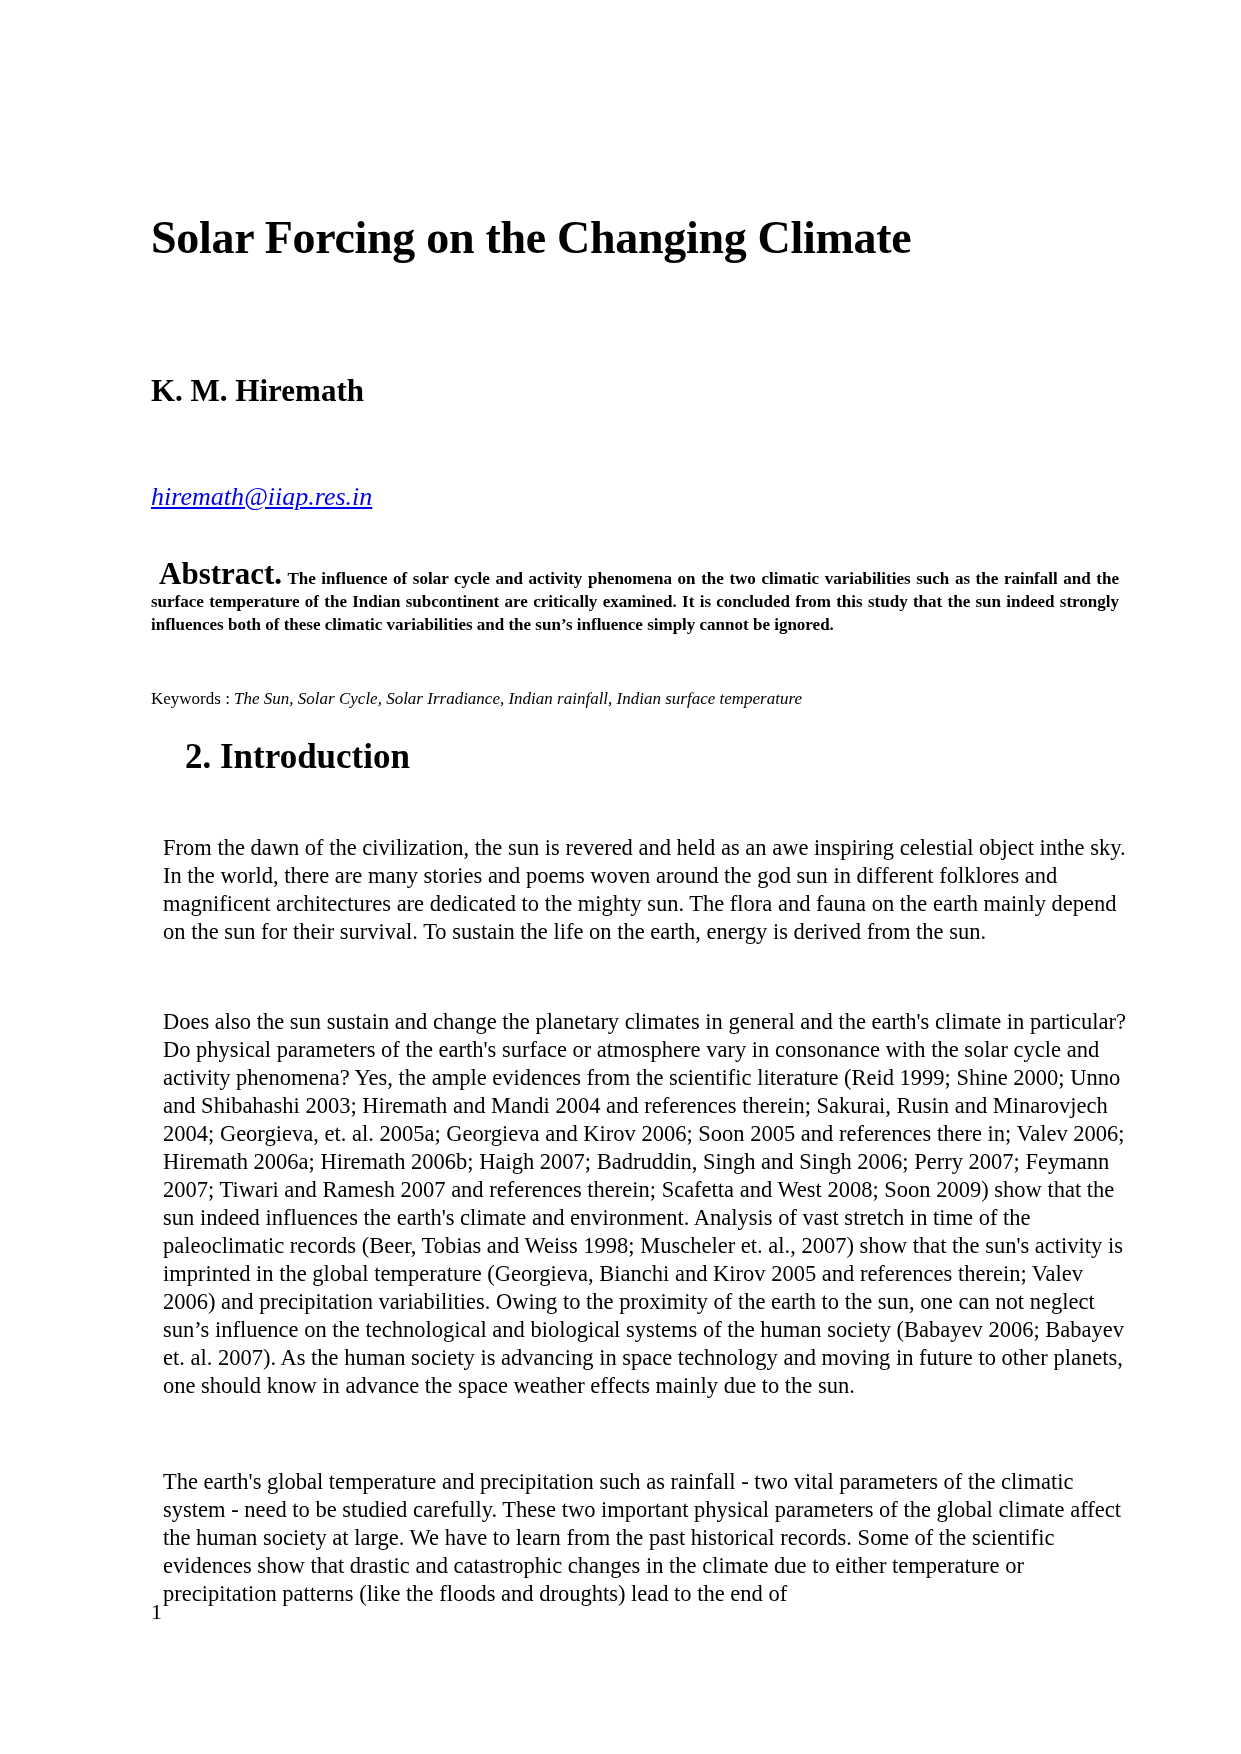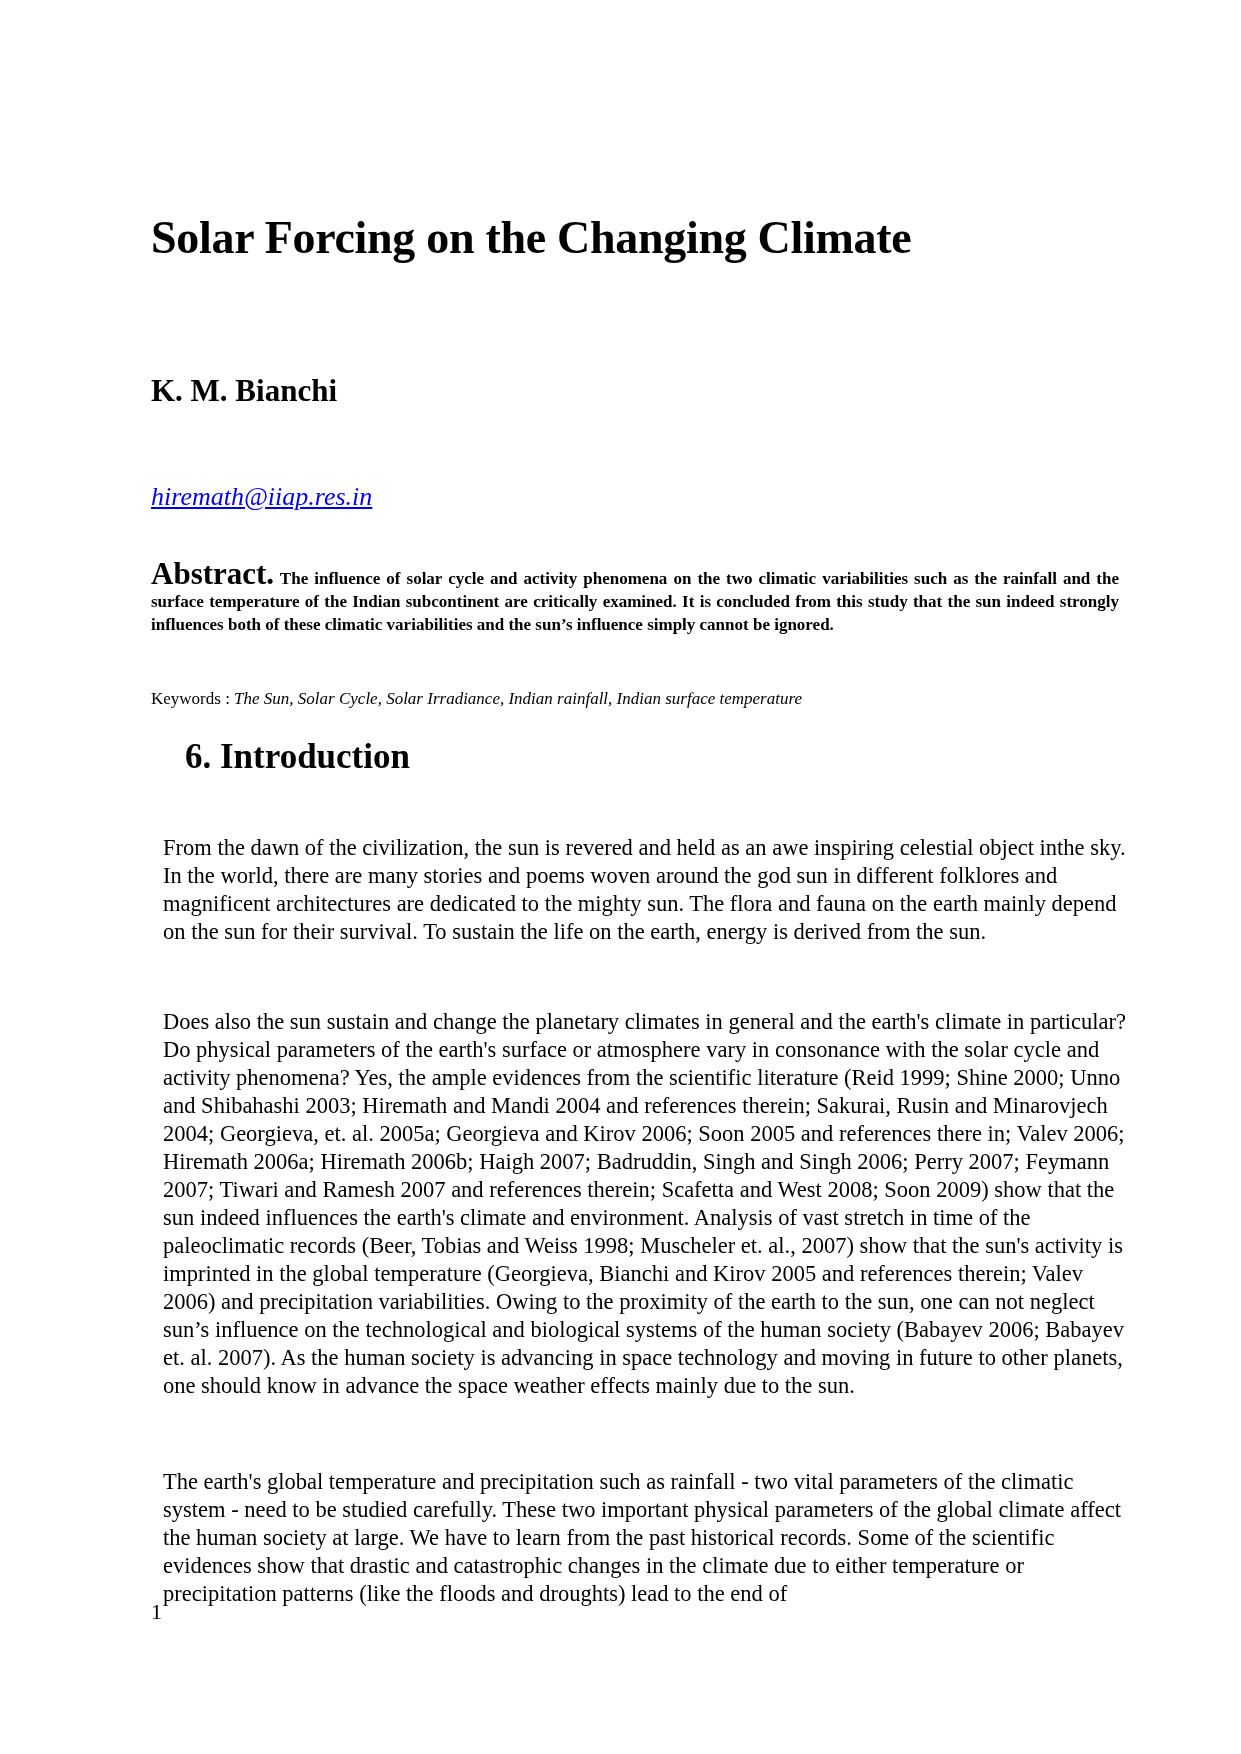--- a/index.html
+++ b/index.html
@@ -9,51 +9,51 @@
   .title { position: absolute; left: 151px; top: 210px; font-size: 46px; font-weight: bold;
            line-height: 56px; letter-spacing: -0.3px; white-space: nowrap; }
   .author { position: absolute; left: 151px; top: 372px; font-size: 31px; font-weight: bold;
             line-height: 38px; white-space: nowrap; }
   .affil { position: absolute; left: 151px; top: 454px; font-size: 31px; font-style: italic;
            line-height: 38px; white-space: nowrap; }
   .email { position: absolute; left: 151px; top: 481px; font-size: 26px; font-style: italic;
            color: #0000ee; text-decoration: underline; line-height: 32px; white-space: nowrap; }
   .abstract { position: absolute; left: 151px; top: 562px; width: 968px; font-size: 17px;
               font-weight: bold; line-height: 23px; text-align: justify; }
-  .abstract .lbl { font-size: 31px; line-height: 23px; }
+  .abstract .lbl { font-size: 31px; line-height: 23px; margin-left: 8px; }
   .keywords { position: absolute; left: 151px; top: 688px; font-size: 17px; line-height: 22px;
               white-space: nowrap; }
   .keywords .kl { font-weight: normal; }
   .keywords .kv { font-style: italic; }
   .section { position: absolute; left: 185px; top: 735px; font-size: 35px; font-weight: bold;
              line-height: 44px; white-space: nowrap; }
   .para { position: absolute; left: 151px; width: 970px; font-size: 22.5px; line-height: 28px;
           margin: 12px; }
   .p1 { top: 822px; }
   .p2 { top: 996px; }
   .p3 { top: 1456px; }
   .pagenum { position: absolute; left: 151px; top: 1598px; font-size: 22px; line-height: 28px; }
 </style>
 </head>
 <body>
 
 <div class="page">
   <div class="title">Solar Forcing on the Changing Climate</div>
-  <div class="author">K. M. Bianchi</div>
+  <div class="author">K. M. Hiremath</div>
   <a class="email">hiremath@iiap.res.in</a>
 
   <div class="abstract">
     <span class="lbl">Abstract.</span>
     <span>The influence of solar cycle and activity phenomena on the two climatic variabilities such as the rainfall and the surface temperature of the Indian subcontinent are critically examined. It is concluded from this study that the sun indeed strongly influences both of these climatic variabilities and the sun’s influence simply cannot be ignored.</span>
   </div>
 
   <div class="keywords">
     <span class="kl">Keywords : </span><span class="kv">The Sun, Solar Cycle, Solar Irradiance, Indian rainfall, Indian surface temperature</span>
   </div>
 
-  <div class="section">6. Introduction</div>
+  <div class="section">2. Introduction</div>
 
   <p class="para p1">From the dawn of the civilization, the sun is revered and held as an awe inspiring celestial object inthe sky. In the world, there are many stories and poems woven around the god sun in different folklores and magnificent architectures are dedicated to the mighty sun. The flora and fauna on the earth mainly depend on the sun for their survival. To sustain the life on the earth, energy is derived from the sun.</p>
   <p class="para p2">Does also the sun sustain and change the planetary climates in general and the earth's climate in particular? Do physical parameters of the earth's surface or atmosphere vary in consonance with the solar cycle and activity phenomena? Yes, the ample evidences from the scientific literature (Reid 1999; Shine 2000; Unno and Shibahashi 2003; Hiremath and Mandi 2004 and references therein; Sakurai, Rusin and Minarovjech 2004;  Georgieva, et. al. 2005a; Georgieva and Kirov 2006;  Soon 2005 and references there in; Valev 2006; Hiremath 2006a; Hiremath 2006b; Haigh 2007; Badruddin, Singh and Singh 2006; Perry 2007; Feymann 2007; Tiwari and Ramesh 2007 and references therein; Scafetta and West 2008; Soon 2009) show that the sun indeed influences the earth's climate and environment. Analysis of vast stretch in time of the paleoclimatic records (Beer, Tobias and Weiss 1998; Muscheler et. al., 2007) show that the sun's activity is imprinted in the global temperature (Georgieva, Bianchi and Kirov 2005 and references therein; Valev 2006) and precipitation variabilities. Owing to the proximity of the earth to the sun, one can not neglect sun’s influence on the technological and biological systems of the human society (Babayev 2006; Babayev et. al. 2007). As the human society is advancing in space technology and moving in future to other planets, one should know in advance the space weather effects mainly due to the sun.</p>
   <p class="para p3">The earth's global temperature and precipitation such as rainfall - two vital parameters of the climatic system - need to be studied carefully. These two important physical parameters of the global climate affect the human society at large. We have to learn from the past historical records. Some of the scientific evidences show that drastic and catastrophic changes in the climate due to either temperature or precipitation patterns (like the floods and droughts) lead to the end of</p>
 
   <div class="pagenum">1</div>
 </div>
 
 </body></html>

